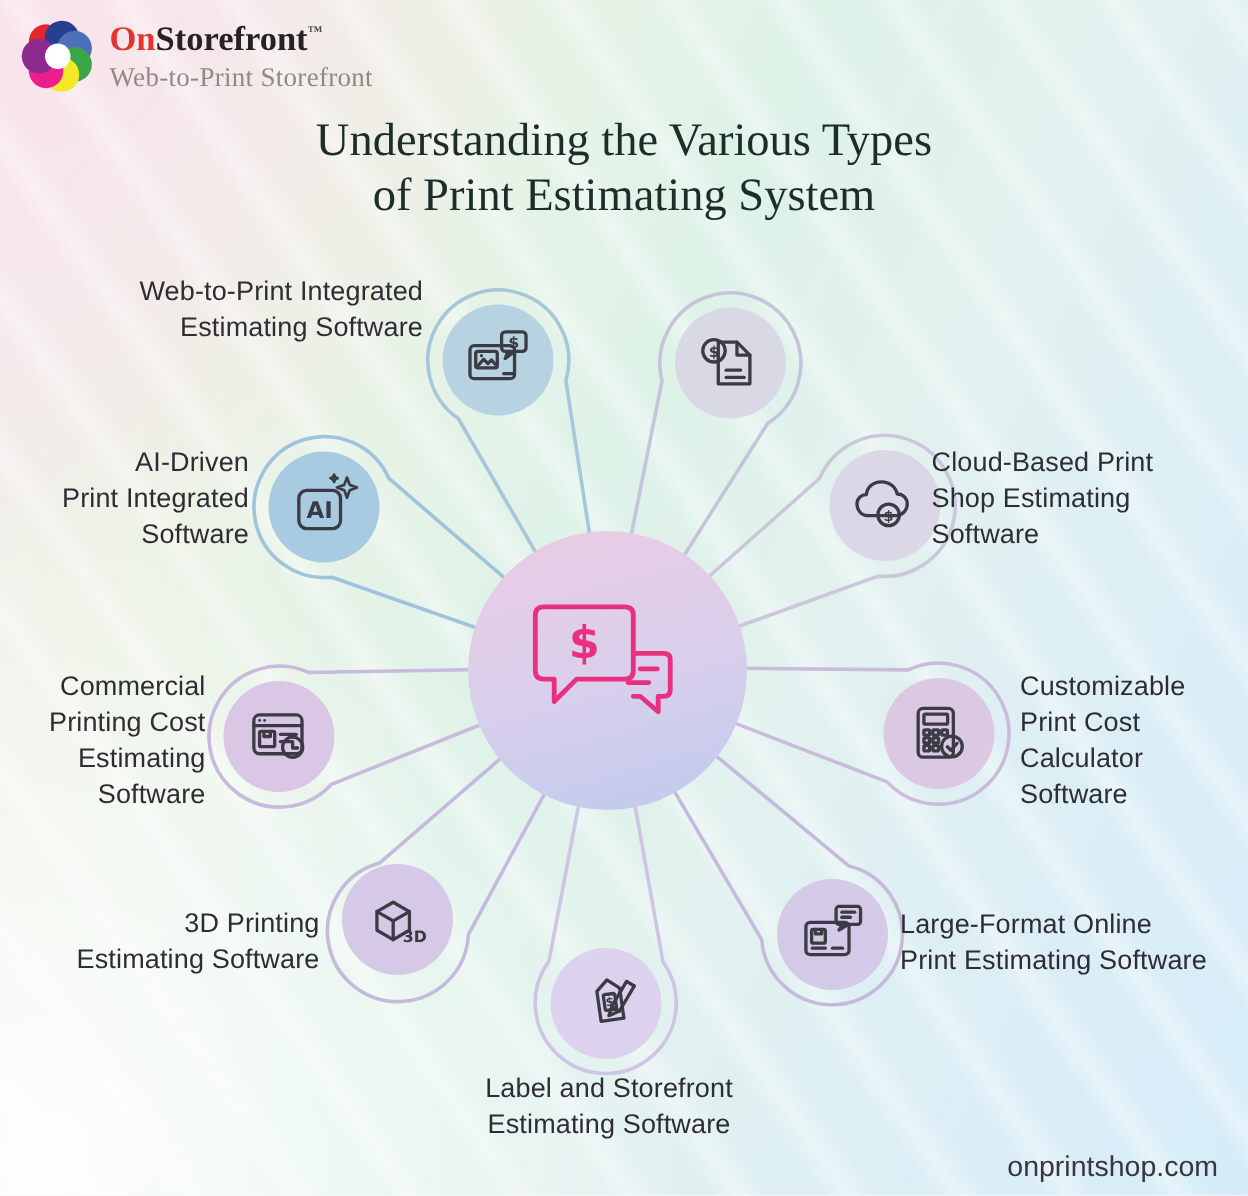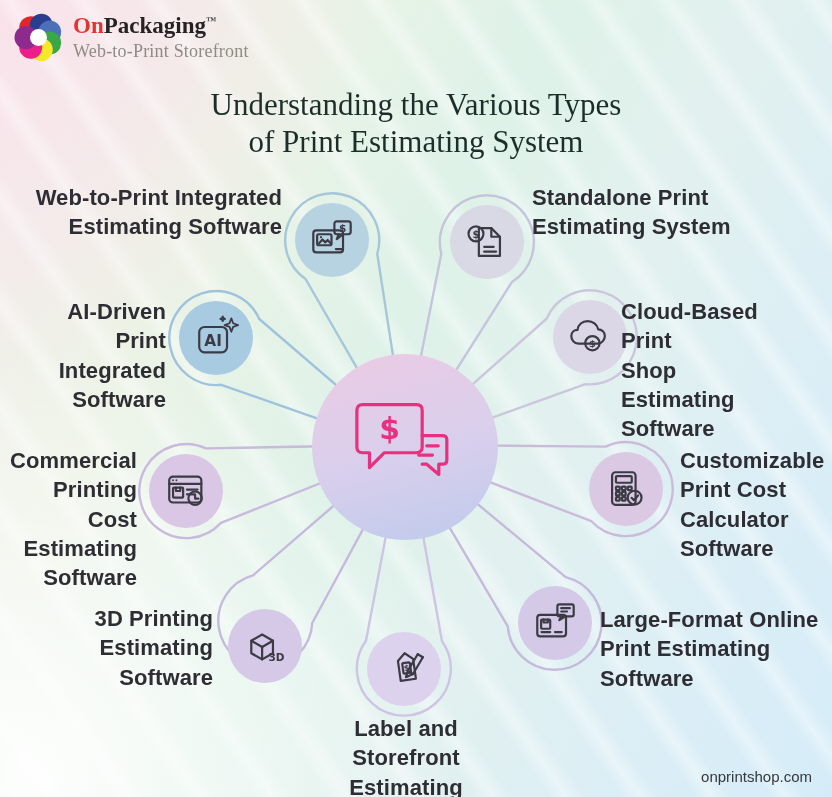--- a/index.html
+++ b/index.html
@@ -16,39 +16,39 @@
   .logo{position:absolute;left:13px;top:12px;display:flex;align-items:center;gap:9px;}
   .flower{position:relative;width:51px;height:51px;}
   .lp{position:absolute;left:14px;top:14px;width:23px;height:23px;border-radius:50%;}
   .lcenter{position:absolute;left:17px;top:17px;width:17px;height:17px;border-radius:50%;background:#fff;}
   .brand-line{font-family:"Liberation Serif","DejaVu Serif",serif;font-weight:bold;font-size:23px;color:#262223;line-height:1;}
   .brand-red{color:#e4342e;}
   .tm{font-size:10px;vertical-align:9px;color:#4a4a4a;font-weight:bold;}
   .brand-tag{font-family:"Liberation Serif","DejaVu Serif",serif;font-size:18px;color:#8e8b84;margin-top:4px;letter-spacing:.2px;}
   
   .title{position:absolute;top:74px;left:0;width:100%;text-align:center;white-space:pre-line;
-    font-family:"Liberation Serif","DejaVu Serif",serif;font-size:31px;line-height:1.2;font-weight:500;color:#1b2e29;margin-top:12px;}
+    font-family:"Liberation Serif","DejaVu Serif",serif;font-size:31px;line-height:1.2;font-weight:500;color:#1b2e29;}
   
   #petals{position:absolute;left:0;top:0;}
   .hub{position:absolute;left:312px;top:354px;width:186px;height:186px;border-radius:50%;
     display:flex;align-items:center;justify-content:center;
     background:linear-gradient(165deg,#eccbe4 0%,#d9cfec 52%,#bfcaec 100%);}
   .sat-circle{position:absolute;width:74px;height:74px;border-radius:50%;
     display:flex;align-items:center;justify-content:center;}
   .node-icon *{vector-effect:non-scaling-stroke;}
   .node-icon path,.node-icon rect,.node-icon circle,.node-icon line{
     stroke:#3b3b45;stroke-width:2.2;fill:none;stroke-linecap:round;stroke-linejoin:round;}
   .node-icon .fill{fill:#3b3b45;stroke:none;}
   .node-icon text{fill:#3b3b45;stroke:none;font-family:"DejaVu Sans",sans-serif;font-weight:bold;}
   .node-icon .thin{stroke-width:1.8;}
   .hub-icon path,.hub-icon rect{stroke:var(--accent,#e8307e);stroke-width:2.8;fill:none;stroke-linecap:round;stroke-linejoin:round;}
   .hub-icon text{fill:var(--accent,#e8307e);stroke:none;font-family:"DejaVu Sans",sans-serif;font-weight:bold;}
-  .sat-label{position:absolute;white-space:pre-line;font-size:22px;line-height:1.33;
-    color:#2d2d33;font-weight:700;letter-spacing:.1px;}
-  .footer{position:absolute;top:768px;right:20px;font-size:15px;color:#37373c;font-weight:500;}
+  .sat-label{position:absolute;white-space:pre-line;font-size:18px;line-height:1.33;
+    color:#2d2d33;font-weight:400;letter-spacing:.1px;}
+  .footer{position:absolute;top:768px;right:20px;font-size:19px;color:#37373c;font-weight:500;}
 </style>
 </head>
 <body>
 
 <div class="canvas">
 
   <svg id="petals" width="832" height="797">
       <path d="M 26 -7 L 191.5 -38 A 47 47 0 1 1 191.5 38 L 26 7" transform="translate(405 447) rotate(-109.4)" stroke="#a6c6da" stroke-width="2.4" fill="none" stroke-linecap="round" stroke-linejoin="round"></path>
       <path d="M 26 -7 L 192.8 -38 A 47 47 0 1 1 192.8 38 L 26 7" transform="translate(405 447) rotate(-68.2)" stroke="#c6c4da" stroke-width="2.4" fill="none" stroke-linecap="round" stroke-linejoin="round"></path>
       <path d="M 26 -7 L 190.2 -38 A 47 47 0 1 1 190.2 38 L 26 7" transform="translate(405 447) rotate(-150.0)" stroke="#9fc3dc" stroke-width="2.4" fill="none" stroke-linecap="round" stroke-linejoin="round"></path>
@@ -65,21 +65,21 @@
       <span class="lp" style="background: rgb(227, 38, 44); transform: rotate(-128.5deg) translate(12.5px);"></span>
         <span class="lp" style="background: rgb(40, 62, 143); transform: rotate(-77.1deg) translate(12.5px);"></span>
         <span class="lp" style="background: rgb(77, 113, 185); transform: rotate(-25.7deg) translate(12.5px);"></span>
         <span class="lp" style="background: rgb(59, 166, 72); transform: rotate(25.7deg) translate(12.5px);"></span>
       <span class="lp" style="background: rgb(245, 232, 41); transform: rotate(77.1deg) translate(12.5px);"></span>
         <span class="lp" style="background: rgb(236, 30, 139); transform: rotate(128.5deg) translate(12.5px);"></span>
         <span class="lp" style="background: rgb(142, 42, 142); transform: rotate(180deg) translate(12.5px);"></span>
       <span class="lcenter"></span>
     </div>
     <div>
-      <div class="brand-line"><span class="brand-red">On</span><span>Packaging</span><span class="tm">™</span></div>
+      <div class="brand-line"><span class="brand-red">On</span><span>Storefront</span><span class="tm">™</span></div>
       <div class="brand-tag">Web-to-Print Storefront</div>
     </div>
   </div>
 
   <div class="title">Understanding the Various Types
 of Print Estimating System</div>
 
   <div class="hub" style="--accent: #e8307e;">
     <svg class="hub-icon" width="110" height="92" viewBox="0 0 96 80">
       <path d="M11 3 H58 Q63 3 63 8 V40 Q63 45 58 45 H30 L17 58 V45 H11 Q6 45 6 40 V8 Q6 3 11 3 Z"></path>
@@ -155,21 +155,21 @@
       <rect x="25.9" y="21.5" width="4" height="3.6" rx="0.8"></rect>
       <rect x="13.5" y="27" width="4" height="3.6" rx="0.8"></rect>
       <rect x="19.7" y="27" width="4" height="3.6" rx="0.8"></rect>
       <rect x="13.5" y="32.5" width="4" height="3.6" rx="0.8"></rect>
       <rect x="19.7" y="32.5" width="4" height="3.6" rx="0.8"></rect>
       <circle cx="33" cy="33" r="7.2"></circle>
       <path d="M29.8 33.2 L32.3 35.7 L36.6 30.8"></path>
     </svg>
   </div>
 
-  <div class="sat-circle" style="left: 228px; top: 609px; background: rgb(214, 201, 232); text-align: center;">
+  <div class="sat-circle" style="left: 228px; top: 576px; background: rgb(214, 201, 232); text-align: center;">
     <svg class="node-icon" width="46" height="46" viewBox="0 0 48 48">
       <path d="M21 12 L32.3 18.5 L32.3 31.5 L21 38 L9.7 31.5 L9.7 18.5 Z"></path>
       <path d="M21 25 L21 38"></path>
       <path d="M21 25 L32.3 18.5"></path>
       <path d="M21 25 L9.7 18.5"></path>
       <text x="36" y="40" font-size="11" text-anchor="middle">3D</text>
     </svg>
   </div>
 
   <div class="sat-circle" style="left: 518px; top: 586px; background: rgb(212, 201, 231);">
@@ -196,22 +196,20 @@
       <path d="M38.3 8.6 L28 26"></path>
       <path d="M43.7 11.8 L33.4 29.2"></path>
       <path d="M38.3 8.6 L43.7 11.8"></path>
       <path d="M28 26 L26 32.5 L33.4 29.2 Z"></path>
       <path class="fill" d="M26.8 30.2 L26 32.5 L28.4 31.5 Z"></path>
     </svg>
   </div>
 
   <div class="sat-label" style="left:28px;top:183px;width:254px;text-align:right;">Web-to-Print Integrated
 Estimating Software</div>
-  <div class="sat-label" style="left:532px;top:183px;width:250px;">Standalone Print
-Estimating System</div>
   <div class="sat-label" style="left:14px;top:297px;width:152px;text-align:right;">AI-Driven
 Print Integrated
 Software</div>
   <div class="sat-label" style="left:621px;top:297px;width:175px;">Cloud-Based Print
 Shop Estimating
 Software</div>
   <div class="sat-label" style="left:10px;top:446px;width:127px;text-align:right;">Commercial
 Printing Cost
 Estimating
 Software</div>

